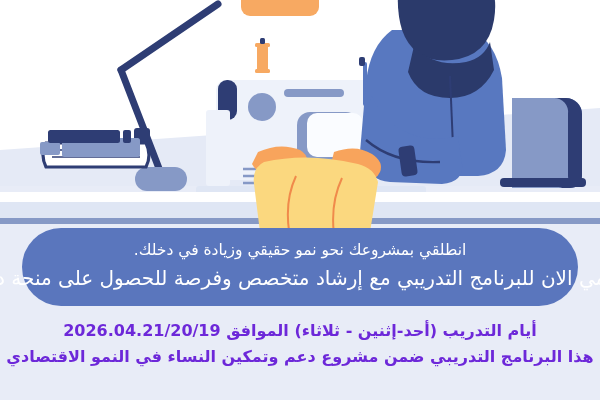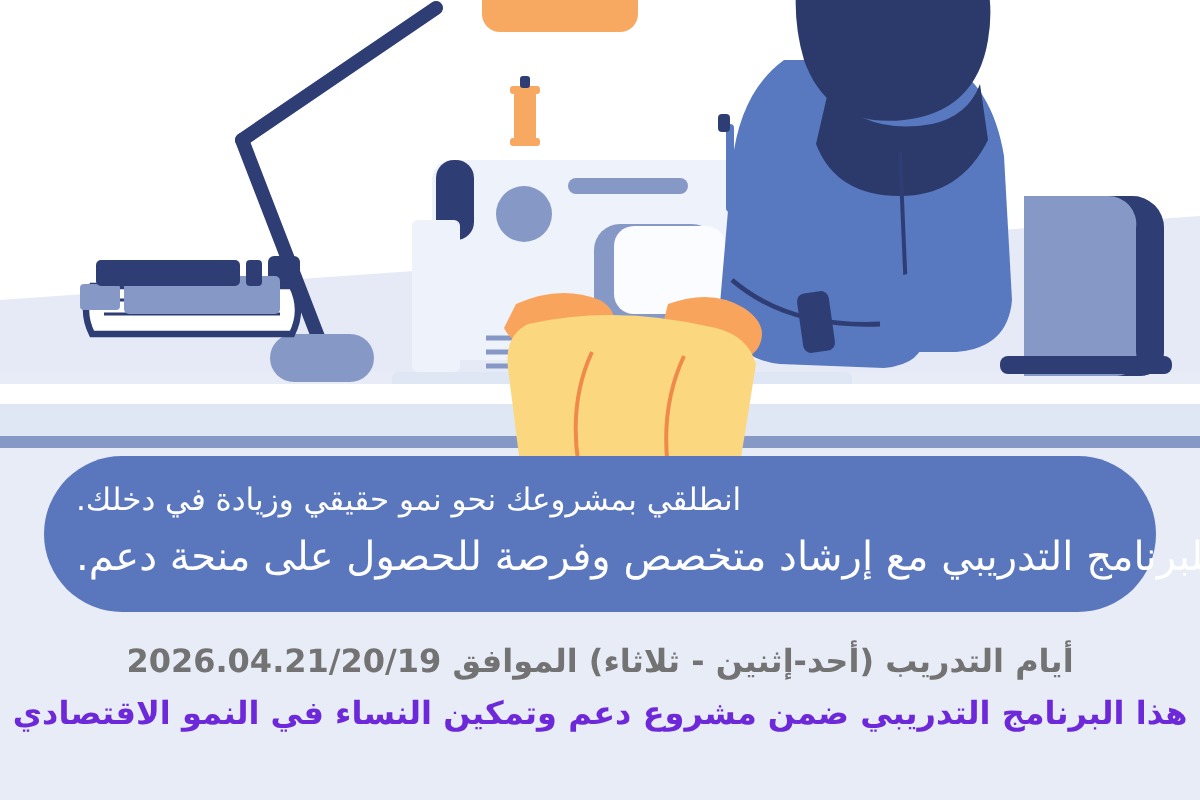--- a/index.html
+++ b/index.html
@@ -43,21 +43,21 @@
   .banner {
     position: absolute;
     left: 22px;
     top: 228px;
     width: 556px;
     height: 78px;
     background: #5a76bd;
     border-radius: 40px;
     display: flex;
     flex-direction: column;
-    align-items: flex-end;
+    align-items: center;
     justify-content: center;
     box-sizing: border-box;
     padding: 4px 16px 6px 16px;
   }
   .banner-line {
     color: #ffffff;
     font-size: 15.5px;
     line-height: 1.5;
     text-align: center;
     white-space: nowrap;
@@ -78,21 +78,21 @@
     direction: rtl;
   }
   .footer-line {
     color: #6d28d9;
     font-size: 16px;
     line-height: 1.62;
     white-space: nowrap;
     font-weight: 600;
   }
   .footer-line.date {
-    color: #737373;
+    color: #6d28d9;
   }
 </style>
 </head>
 <body>
 
 <div id="poster">
 
   <div class="scene">
     <svg viewBox="0 0 600 232" xmlns="http://www.w3.org/2000/svg">
 

